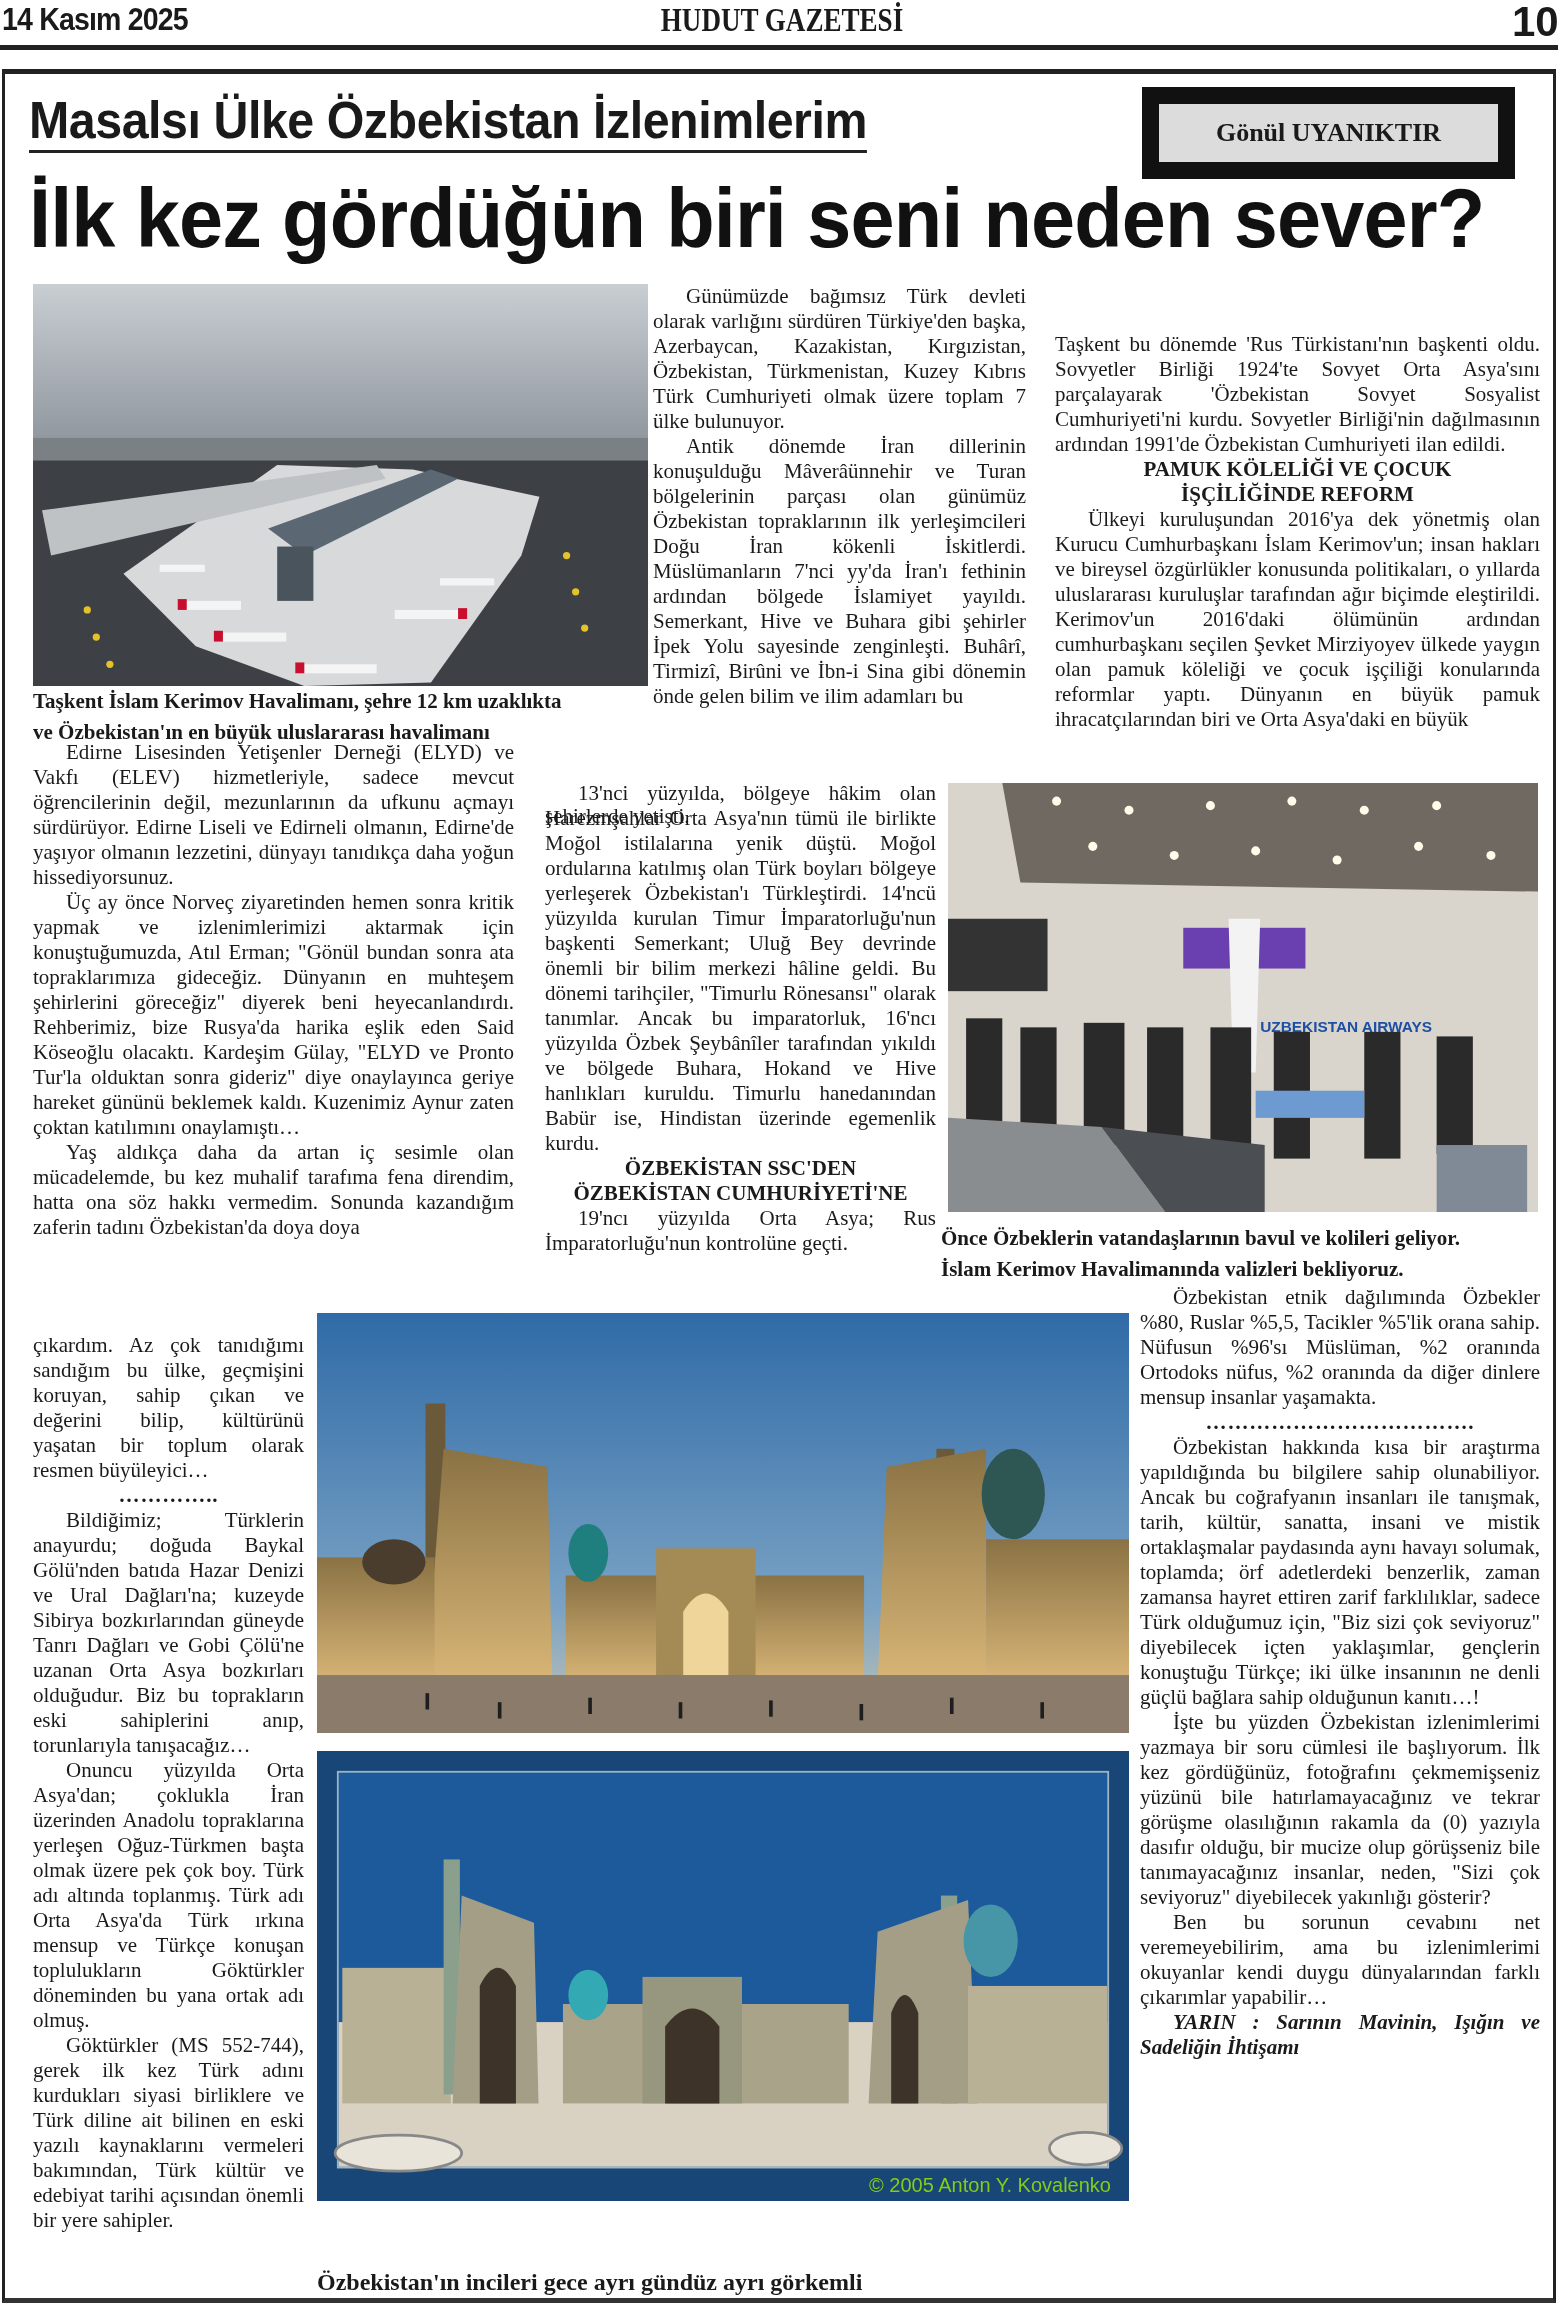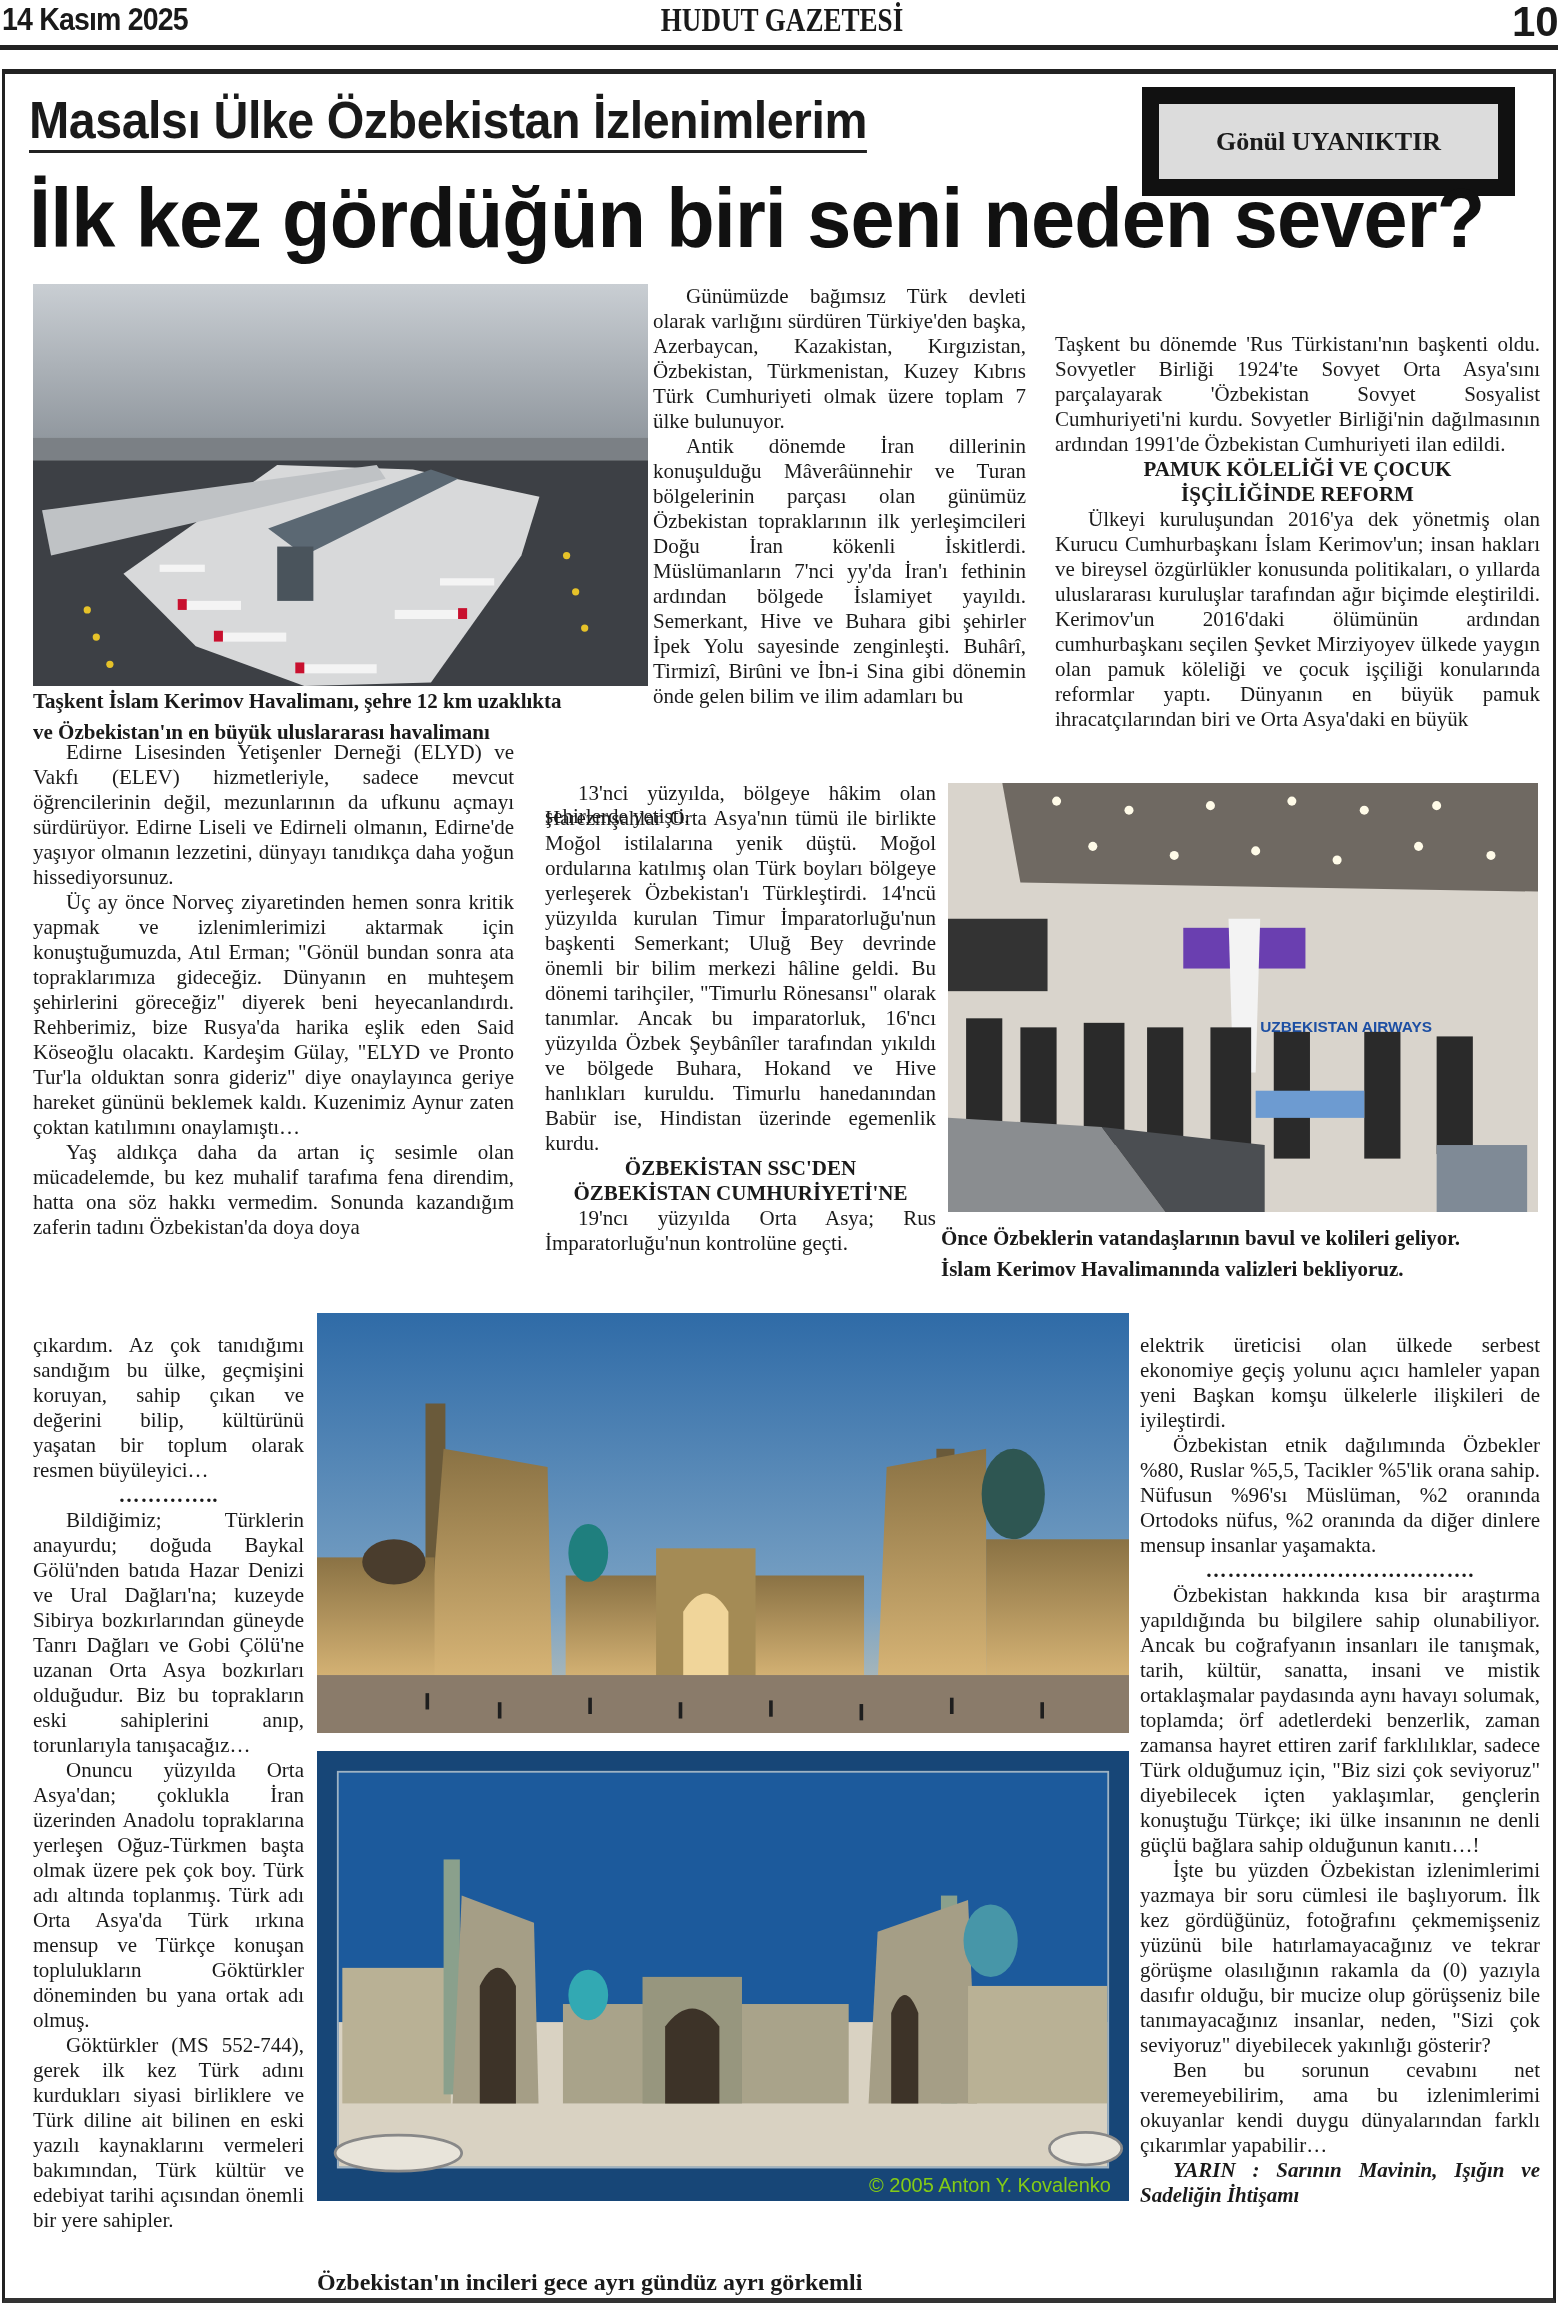--- a/index.html
+++ b/index.html
@@ -9,21 +9,21 @@
   .masthead { position:absolute; left:0; top:0; width:1564px; height:51px; }
   .mh-date { position:absolute; left:1.8px; top:1.8px; font-family:"Liberation Sans", sans-serif; font-weight:bold; font-size:31px; letter-spacing:-0.9px; transform:scaleX(0.92); transform-origin:left top; }
   .mh-title { position:absolute; left:0; width:1564px; top:1.8px; text-align:center; font-family:"Liberation Serif", serif; font-weight:bold; font-size:33px; transform:scaleX(0.82); letter-spacing:0px; }
   .mh-page { position:absolute; right:5.4px; top:-1.8px; font-family:"Liberation Sans", sans-serif; font-weight:bold; font-size:42px; }
   .mh-rule { position:absolute; left:0; top:45px; width:1558px; height:4.5px; background:#222; }
 
   
   .frame { position:absolute; left:1.8px; top:69px; width:1554px; height:2234px; border-left:3.6px solid #222; border-top:5.4px solid #222; border-right:3.6px solid #222; border-bottom:5.4px solid #333; box-sizing:border-box; }
 
   .series-title { position:absolute; left:29px; top:90px; font-family:"Liberation Sans", sans-serif; font-weight:bold; font-size:52px; transform:scaleX(0.93); transform-origin:left top; white-space:nowrap; letter-spacing:-0.5px; color:#1a1a1a; border-bottom:3.6px solid #222; padding-bottom:0px; line-height:60px; }
-  .author-box { position:absolute; left:1142px; top:87px; width:373px; height:109px; background:#111; box-sizing:border-box; padding:17px; }
+  .author-box { position:absolute; left:1142px; top:87px; width:373px; height:92px; background:#111; box-sizing:border-box; padding:17px; }
   .author-inner { width:100%; height:100%; background:#dcdcdc; box-sizing:border-box; display:flex; align-items:center; justify-content:center; font-family:"Liberation Serif", serif; font-weight:bold; font-size:26px; }
   .headline { position:absolute; left:29px; top:172px; font-family:"Liberation Sans", sans-serif; font-weight:bold; font-size:83px; white-space:nowrap; letter-spacing:-0.9px; transform:scaleX(0.955); transform-origin:left top; line-height:94px; color:#111; }
 
   
   .photo { position:absolute; overflow:hidden; }
   .photo svg { display:block; width:100%; height:100%; }
 
   
   .col { position:absolute; font-size:21px; line-height:25px; text-align:justify; }
   .col p { margin:0; text-indent:33px; }
@@ -168,21 +168,20 @@
     <polygon points="170,380 350,400 350,474 240,474" fill="#4b4e52"></polygon>
     <rect x="540" y="400" width="100" height="74" fill="#7f8a96"></rect>
   </svg>
 </div>
 <div class="caption" style="left:941px; top:1223px; width:623px;">
   <div>Önce Özbeklerin vatandaşlarının bavul ve kolileri geliyor.</div>
   <div>İslam Kerimov Havalimanında valizleri bekliyoruz.</div>
 </div>
 
 <div class="col" style="left:1140px; top:1285px; width:400px; font-size:21px; line-height:25px;">
-  <p class="noind">elektrik üreticisi olan ülkede serbest ekonomiye geçiş yolunu açıcı hamleler yapan yeni Başkan komşu ülkelerle ilişkileri de iyileştirdi.</p>
   <p>Özbekistan etnik dağılımında Özbekler %80, Ruslar %5,5, Tacikler %5'lik orana sahip. Nüfusun %96'sı Müslüman, %2 oranında Ortodoks nüfus, %2 oranında da diğer dinlere mensup insanlar yaşamakta.</p>
   <p class="dots">……………………………….</p>
   <p>Özbekistan hakkında kısa bir araştırma yapıldığında bu bilgilere sahip olunabiliyor. Ancak bu coğrafyanın insanları ile tanışmak, tarih, kültür, sanatta, insani ve mistik ortaklaşmalar paydasında aynı havayı solumak, toplamda; örf adetlerdeki benzerlik, zaman zamansa hayret ettiren zarif farklılıklar, sadece Türk olduğumuz için, "Biz sizi çok seviyoruz" diyebilecek içten yaklaşımlar, gençlerin konuştuğu Türkçe; iki ülke insanının ne denli güçlü bağlara sahip olduğunun kanıtı…!</p>
   <p>İşte bu yüzden Özbekistan izlenimlerimi yazmaya bir soru cümlesi ile başlıyorum. İlk kez gördüğünüz, fotoğrafını çekmemişseniz yüzünü bile hatırlamayacağınız ve tekrar görüşme olasılığının rakamla da (0) yazıyla dasıfır olduğu, bir mucize olup görüşseniz bile tanımayacağınız insanlar, neden, "Sizi çok seviyoruz" diyebilecek yakınlığı gösterir?</p>
   <p>Ben bu sorunun cevabını net veremeyebilirim, ama bu izlenimlerimi okuyanlar kendi duygu dünyalarından farklı çıkarımlar yapabilir…</p>
   <p class="italic">YARIN : Sarının Mavinin, Işığın ve Sadeliğin İhtişamı</p>
 </div>
 
 <div class="photo" style="left:317px; top:1313px; width:812px; height:420px;">
   <svg viewBox="0 0 898 464" preserveAspectRatio="none">

